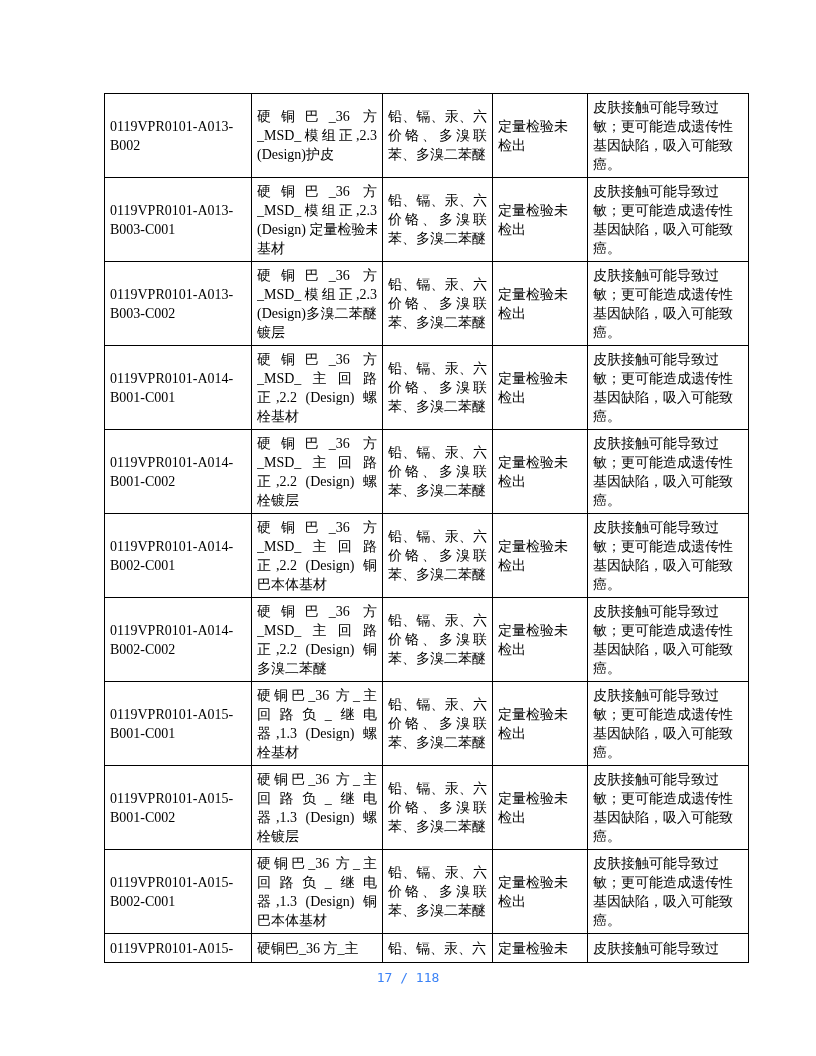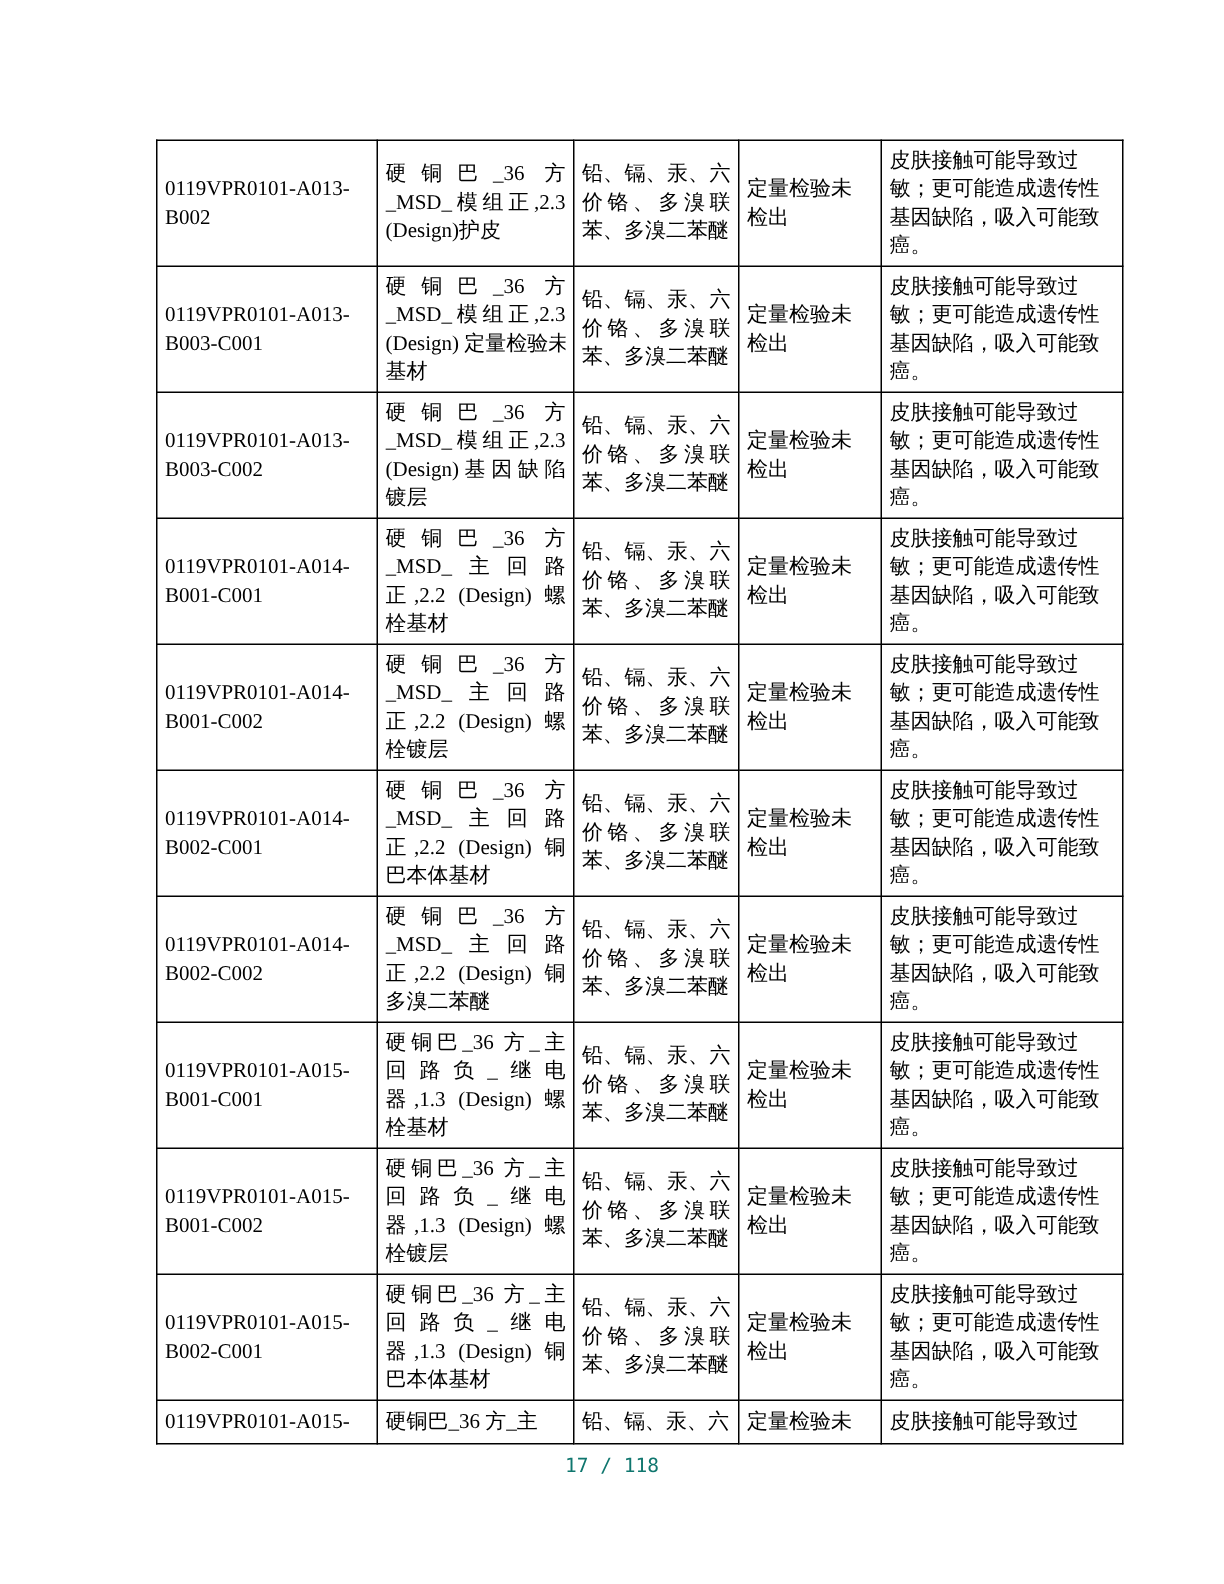--- a/index.html
+++ b/index.html
@@ -39,21 +39,21 @@
   td.justify .line { text-align: justify; text-align-last: justify; }
   td.justify .line:last-child { text-align-last: left; font-family: Liberation Serif, serif; }
   .footer {
     position: absolute;
     left: 0;
     top: 970px;
     width: 816px;
     text-align: center;
     font-family: "DejaVu Sans Mono", "Liberation Mono", monospace;
     font-size: 13px;
-    color: #0f766e;
+    color: #3b82f6;
   }
 </style>
 </head>
 <body>
 
 <div class="page">
   <table class="subst-table">
     <colgroup>
       <col class="c0">
         <col class="c1">
@@ -116,21 +116,21 @@
           </td>
         </tr>
         <tr class="full">
           <td>
             <div class="line">0119VPR0101-A013-</div>
             <div class="line">B003-C002</div>
           </td>
           <td class="justify">
             <div class="line">硬铜巴_36 方</div>
             <div class="line">_MSD_模组正,2.3</div>
-            <div class="line">(Design)基因缺陷</div>
+            <div class="line">(Design)多溴二苯醚</div>
             <div class="line">镀层</div>
           </td>
           <td class="justify">
             <div class="line">铅、镉、汞、六</div>
             <div class="line">价铬、多溴联</div>
             <div class="line">苯、多溴二苯醚</div>
           </td>
           <td>
             <div class="line">定量检验未</div>
             <div class="line">检出</div>

